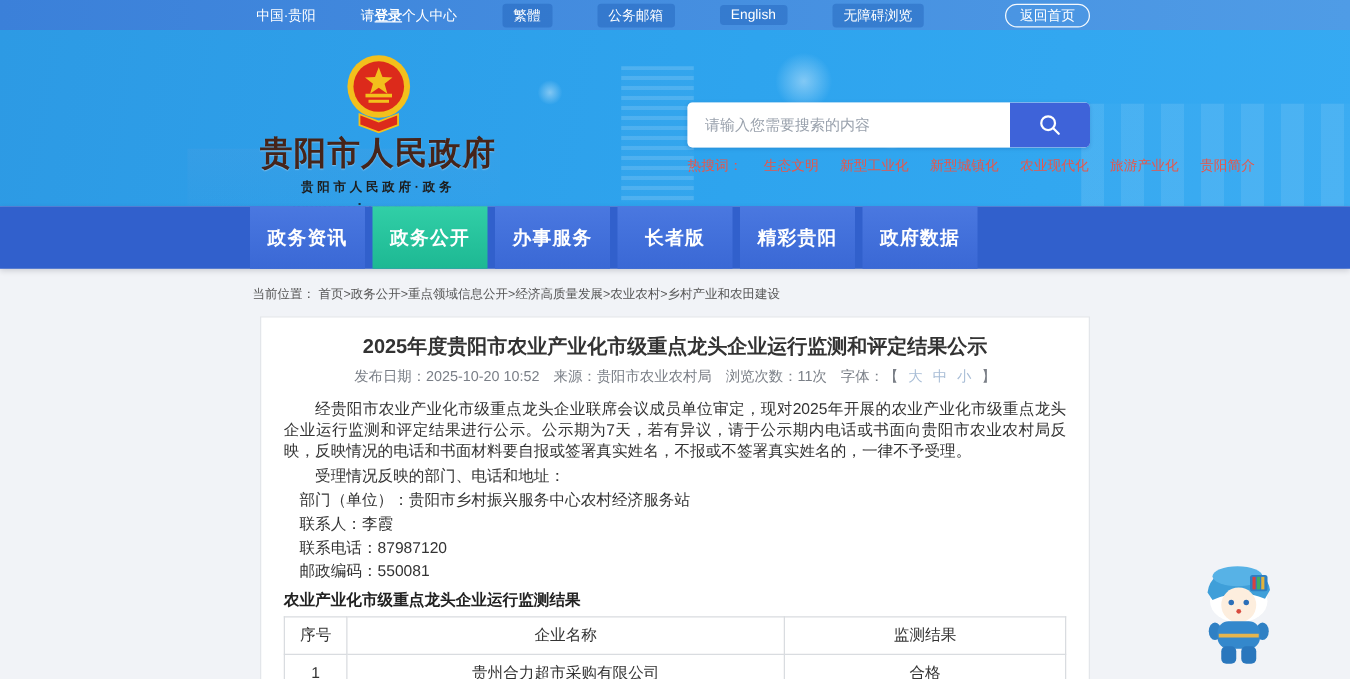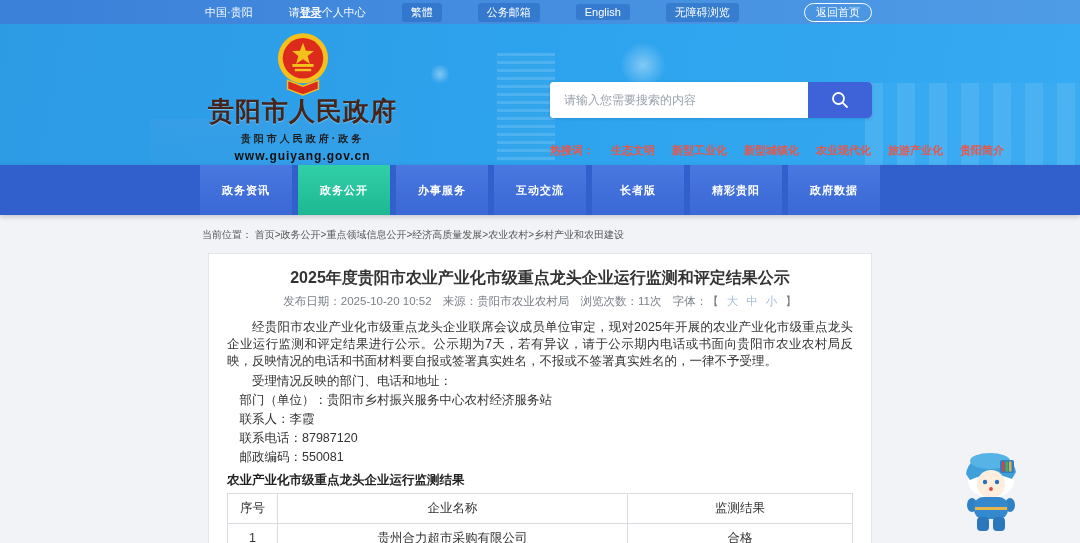--- a/index.html
+++ b/index.html
@@ -23,43 +23,43 @@
   .bldg{position:absolute;bottom:0;}
   .bldg.tower{left:497px;bottom:4px;width:58px;height:108px;opacity:.45;
     background:repeating-linear-gradient(180deg,rgba(255,255,255,.35) 0 3px,rgba(255,255,255,.05) 3px 8px);}
   .bldg.cluster{left:150px;width:250px;height:46px;opacity:.5;
     background:linear-gradient(180deg,rgba(80,160,225,.45),rgba(80,160,225,.15));}
   .bldg.rightcity{right:0;width:215px;height:82px;opacity:.5;
     background:repeating-linear-gradient(90deg,rgba(255,255,255,.22) 0 18px,rgba(255,255,255,.05) 18px 32px);}
   .bokeh{position:absolute;border-radius:50%;
     background:radial-gradient(circle,rgba(255,255,255,.4),rgba(255,255,255,0) 70%);}
 
-  .logo-block{position:absolute;left:205px;top:8px;width:195px;text-align:center;}
+  .logo-block{position:absolute;left:205px;top:19px;width:195px;text-align:center;}
   .emblem{display:block;margin:0 auto;}
   .site-name{font-family:"Liberation Serif","DejaVu Serif",serif;font-weight:bold;
     font-size:26px;color:#45241a;letter-spacing:1px;line-height:1.1;margin-top:2px;
     text-shadow:0 1px 1px rgba(255,255,255,.35);}
   .site-sub{font-size:10px;font-weight:bold;color:#1d1d1d;letter-spacing:3px;margin-top:5px;}
   .site-url{font-size:12px;font-weight:bold;color:#101010;letter-spacing:1px;margin-top:3px;}
 
   .search-area{position:absolute;left:550px;top:58px;width:322px;}
   .search-box{display:flex;height:36px;background:#fff;border-radius:4px;overflow:hidden;
     box-shadow:0 1px 3px rgba(0,50,120,.18);}
   .search-box input{flex:1;border:none;outline:none;padding:0 14px;font-size:12px;color:#333;
     font-family:"Liberation Sans","DejaVu Sans",sans-serif;}
   .search-box input::placeholder{color:#9aa2ad;}
   .search-btn{width:64px;border:none;background:#3e63d9;display:flex;align-items:center;justify-content:center;}
-  .hot-row{margin-top:25px;font-size:11px;color:#e8564a;display:flex;gap:17px;white-space:nowrap;font-weight:bold;}
+  .hot-row{margin-top:7px;font-size:11px;color:#e8564a;display:flex;gap:17px;white-space:nowrap;}
   .hot-row span{color:#e8564a;}
 
   
   .navbar{height:50px;background:#3160cc;box-shadow:0 2px 5px rgba(0,0,30,.18);
     display:flex;align-items:stretch;padding:0 200px;box-sizing:border-box;position:relative;}
   .tab{width:92px;margin-right:6px;display:flex;align-items:center;justify-content:center;
-    color:#fff;font-size:11px;font-weight:bold;letter-spacing:1px;
+    color:#fff;font-size:15px;font-weight:bold;letter-spacing:1px;
     background:linear-gradient(180deg,#4a78e0,#3a68d5);}
   .tab:last-child{margin-right:0;}
   .tab.active{background:linear-gradient(180deg,#31cfa7,#1db893);}
 
   
   .breadcrumb{margin:13px 0 0 202px;font-size:10px;color:#555;}
   .breadcrumb .bc-path{color:#555;}
 
   .card{position:absolute;left:208px;top:253px;width:664px;box-sizing:border-box;
     background:#fff;border:1px solid #e3e6ea;padding:14px 18px 40px;}
@@ -139,21 +139,20 @@
       <span data-interactable="true">旅游产业化</span>
       <span data-interactable="true">贵阳简介</span>
     </div>
   </div>
 </div>
 
 <div class="navbar" data-interactable="false">
   <div class="tab" data-interactable="true">政务资讯</div>
   <div class="tab active" data-interactable="true">政务公开</div>
   <div class="tab" data-interactable="true">办事服务</div>
-  <div class="tab" data-interactable="true">互动交流</div>
   <div class="tab" data-interactable="true">长者版</div>
   <div class="tab" data-interactable="true">精彩贵阳</div>
   <div class="tab" data-interactable="true">政府数据</div>
 </div>
 
 <div class="breadcrumb" data-interactable="false">
   <span data-interactable="false">当前位置：</span>
   <span class="bc-path" data-interactable="true">首页&gt;政务公开&gt;重点领域信息公开&gt;经济高质量发展&gt;农业农村&gt;乡村产业和农田建设</span>
 </div>
 

